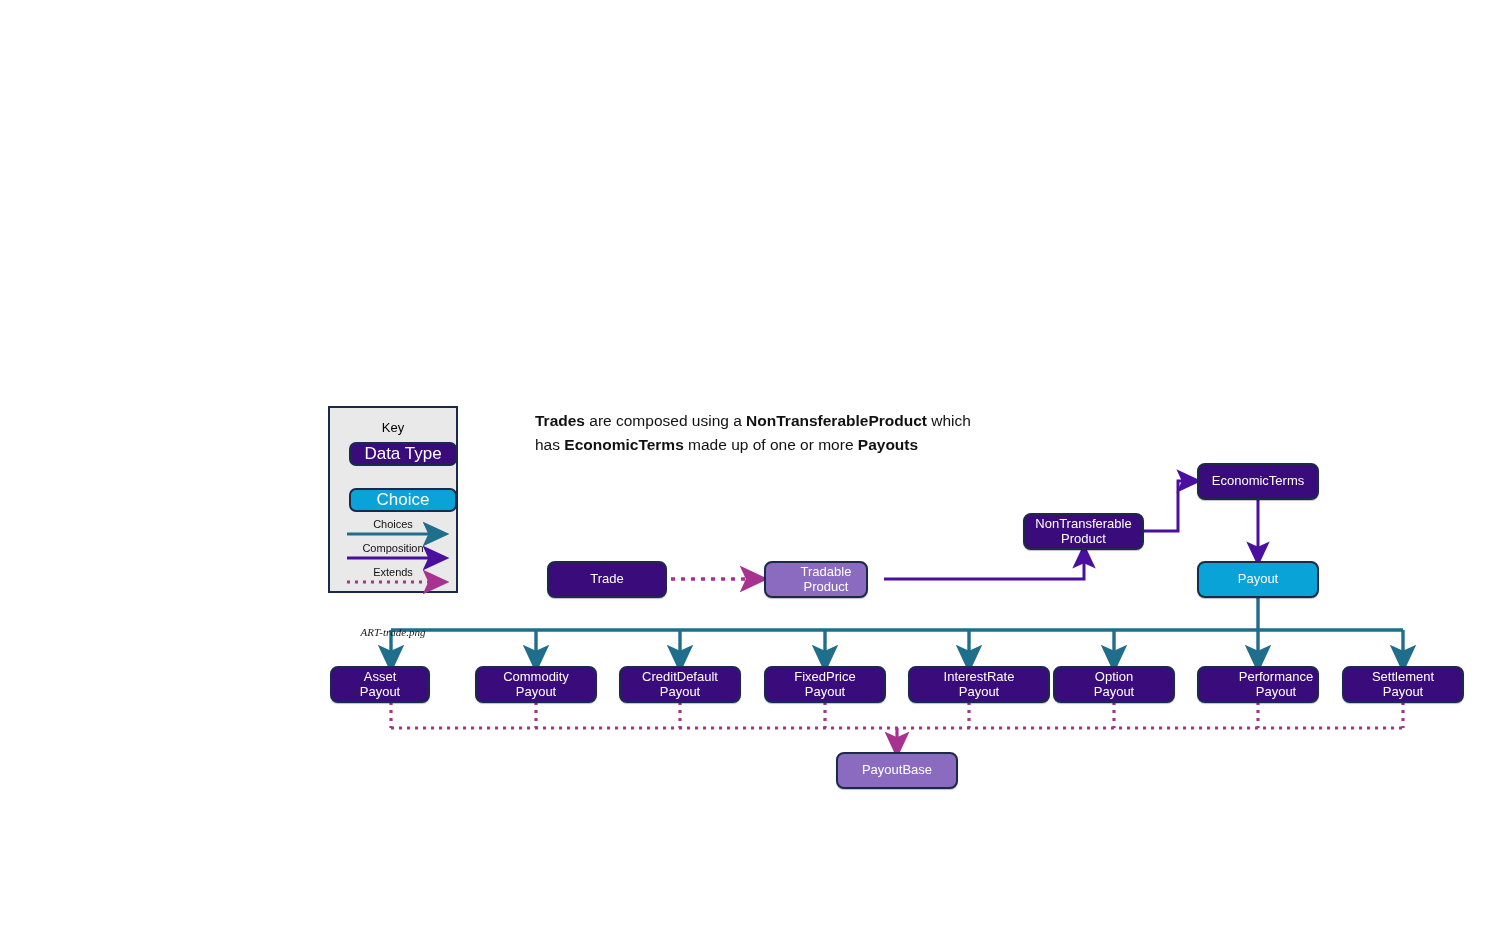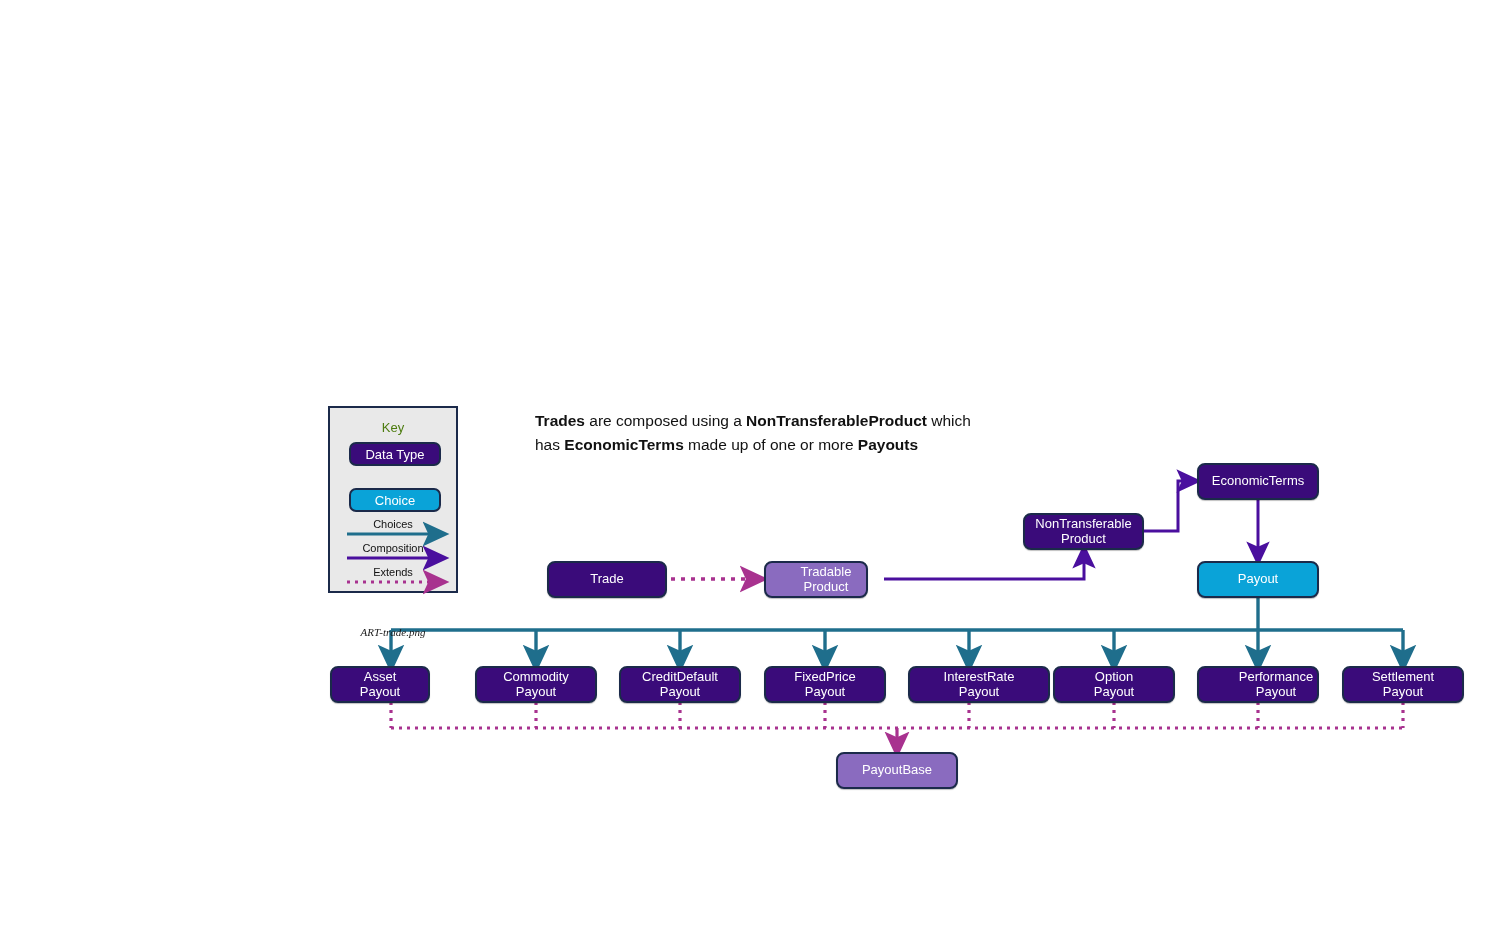--- a/index.html
+++ b/index.html
@@ -28,27 +28,27 @@
   .node .l2{display:block;}
 
   
   #key{
     position:absolute;left:328px;top:406px;width:130px;height:187px;
     background:#e9e9e9;border:2px solid #1b2a4a;box-sizing:border-box;
     z-index:4;
   }
   #key .ktitle{
     position:absolute;left:0;right:0;top:12px;text-align:center;
-    font-size:13px;color:#4d7c0f;
+    font-size:13px;color:#000000;
   }
   #key .kbox{
-    position:absolute;left:19px;width:92px;height:24px;
+    position:absolute;left:19px;width:108px;height:24px;
     border:2px solid #1b2a4a;border-radius:7px;box-sizing:border-box;
     display:flex;align-items:center;justify-content:center;
-    font-size:13px;color:#fff;
+    font-size:17px;color:#fff;
   }
   #key .kbox.dt{top:34px;background:#3a0b7a;}
   #key .kbox.choice{top:80px;background:#0aa3d8;}
   #key .klabel{
     position:absolute;left:0;right:0;text-align:center;
     font-size:11px;color:#111;
   }
   #key .klabel.l1{top:110px;}
   #key .klabel.l2{top:134px;}
   #key .klabel.l3{top:158px;}

